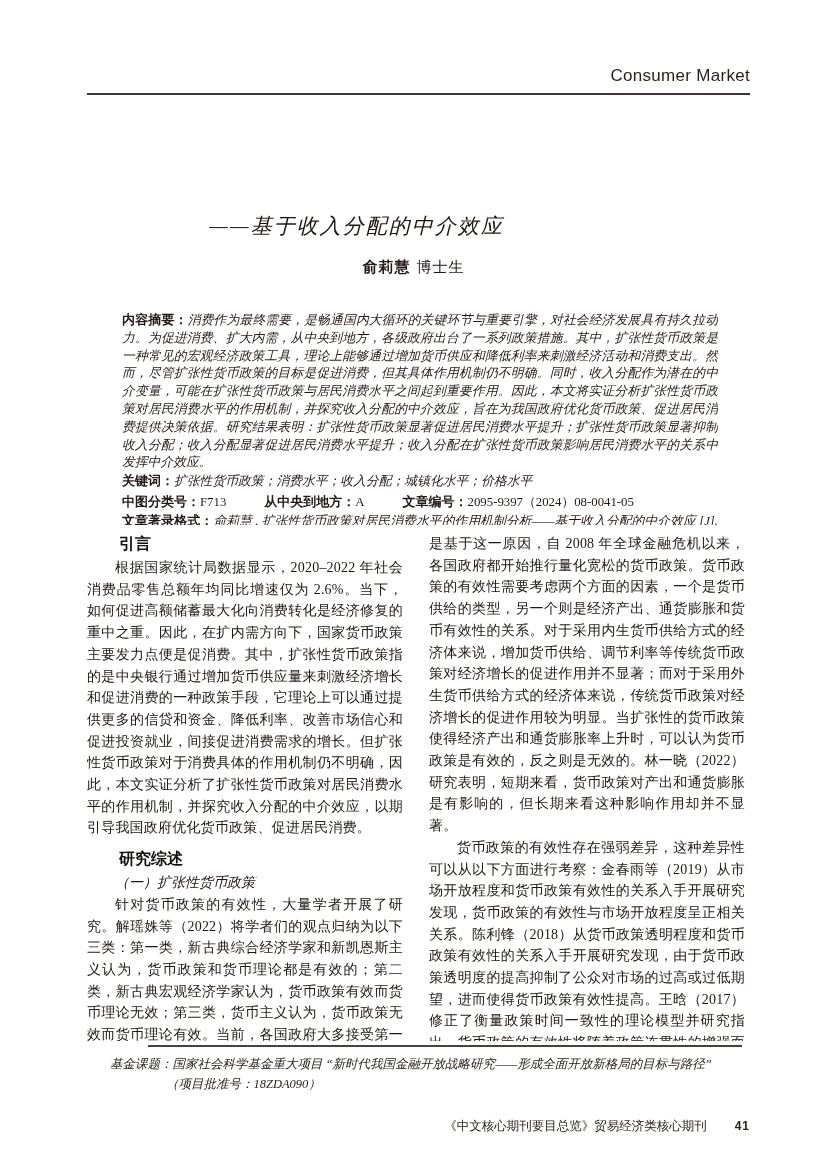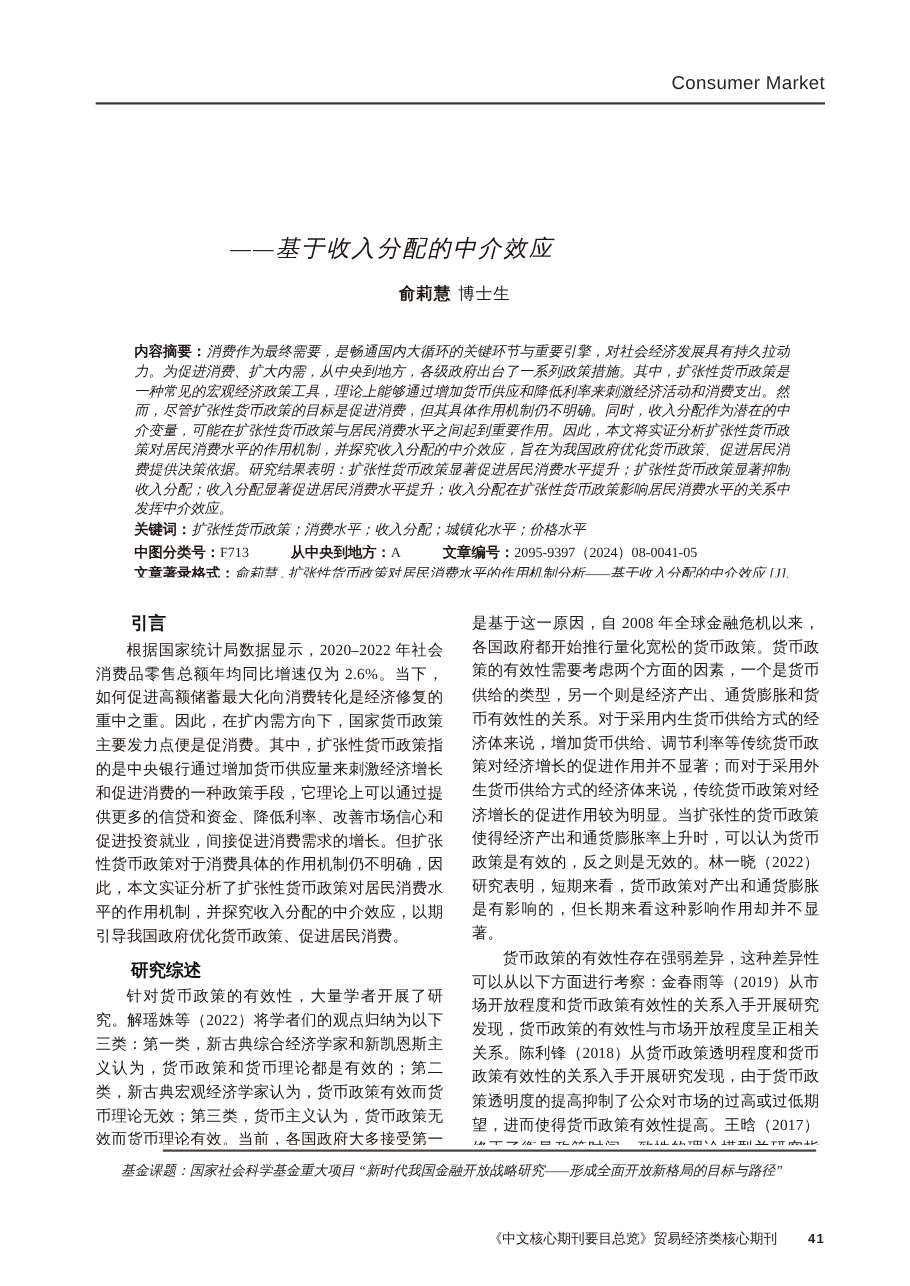--- a/index.html
+++ b/index.html
@@ -52,21 +52,21 @@
   .kaiti { font-style:italic; }
   .meta .ids { margin-top:2px; }
   .meta .ids .pair { margin-right:38px; white-space:nowrap; }
   .meta .ids .pair:last-child { margin-right:0; }
   .meta .val { font-style:normal; }
   
   .columns {
     position:absolute; top:533px; left:87px; width:658px; height:508px;
     display:flex; gap:26px; overflow:hidden;
   }
-  .col { flex:1 1 0; overflow:hidden;margin-top:24px; }
+  .col { flex:1 1 0; overflow:hidden; }
   .body-p {
     margin:0; font-size:14px; line-height:21.7px;
     text-align:justify; letter-spacing:0.2px; color:#1f1713;
   }
   .indent { text-indent:2em; }
   .sec-heading {
     margin:0 0 2px 0; padding-left:2em;
     font-family:"Liberation Sans","DejaVu Sans",sans-serif;
     font-weight:bold; font-size:16px; line-height:22px; color:#151010;
   }
@@ -120,30 +120,32 @@
       <span class="pair"><span class="label">中图分类号：</span><span class="val">F713</span></span><span class="pair"><span class="label">从中央到地方：</span><span class="val">A</span></span><span class="pair"><span class="label">文章编号：</span><span class="val">2095-9397（2024）08-0041-05</span></span>
     </p>
     <p><span class="label">文章著录格式：</span><span class="kaiti">俞莉慧 . 扩张性货币政策对居民消费水平的作用机制分析——基于收入分配的中介效应 [J]. 商业经济研究，2024（8）：41-45</span></p>
   </div>
 
   <div class="columns">
     <div class="col">
       <h2 class="sec-heading">引言</h2>
       <p class="body-p indent">根据国家统计局数据显示，2020–2022 年社会消费品零售总额年均同比增速仅为 2.6%。当下，如何促进高额储蓄最大化向消费转化是经济修复的重中之重。因此，在扩内需方向下，国家货币政策主要发力点便是促消费。其中，扩张性货币政策指的是中央银行通过增加货币供应量来刺激经济增长和促进消费的一种政策手段，它理论上可以通过提供更多的信贷和资金、降低利率、改善市场信心和促进投资就业，间接促进消费需求的增长。但扩张性货币政策对于消费具体的作用机制仍不明确，因此，本文实证分析了扩张性货币政策对居民消费水平的作用机制，并探究收入分配的中介效应，以期引导我国政府优化货币政策、促进居民消费。</p>
       <h2 class="sec-heading later">研究综述</h2>
+      <div class="sub-heading">（一）扩张性货币政策</div>
       <p class="body-p indent">针对货币政策的有效性，大量学者开展了研究。解瑶姝等（2022）将学者们的观点归纳为以下三类：第一类，新古典综合经济学家和新凯恩斯主义认为，货币政策和货币理论都是有效的；第二类，新古典宏观经济学家认为，货币政策有效而货币理论无效；第三类，货币主义认为，货币政策无效而货币理论有效。当前，各国政府大多接受第一类观点，即认为货币政策和货币理论都是有效的。正</p>
     </div>
     <div class="col">
       <p class="body-p">是基于这一原因，自 2008 年全球金融危机以来，各国政府都开始推行量化宽松的货币政策。货币政策的有效性需要考虑两个方面的因素，一个是货币供给的类型，另一个则是经济产出、通货膨胀和货币有效性的关系。对于采用内生货币供给方式的经济体来说，增加货币供给、调节利率等传统货币政策对经济增长的促进作用并不显著；而对于采用外生货币供给方式的经济体来说，传统货币政策对经济增长的促进作用较为明显。当扩张性的货币政策使得经济产出和通货膨胀率上升时，可以认为货币政策是有效的，反之则是无效的。林一晓（2022）研究表明，短期来看，货币政策对产出和通货膨胀是有影响的，但长期来看这种影响作用却并不显著。</p>
       <p class="body-p indent">货币政策的有效性存在强弱差异，这种差异性可以从以下方面进行考察：金春雨等（2019）从市场开放程度和货币政策有效性的关系入手开展研究发现，货币政策的有效性与市场开放程度呈正相关关系。陈利锋（2018）从货币政策透明程度和货币政策有效性的关系入手开展研究发现，由于货币政策透明度的提高抑制了公众对市场的过高或过低期望，进而使得货币政策有效性提高。王晗（2017）修正了衡量政策时间一致性的理论模型并研究指出，货币政策的有效性将随着政策连贯性的增强而提高。此外，考察经济均衡机制和货币政策有效性的关系可知，随着经济均衡机制逐渐向需求约束型转变，货币政策对实</p>
     </div>
   </div>
 
   <div class="footnote-rule"></div>
   <div class="footnote">
     <p>基金课题：国家社会科学基金重大项目 “新时代我国金融开放战略研究——形成全面开放新格局的目标与路径”</p>
+    <p class="fn-2">（项目批准号：18ZDA090）</p>
   </div>
 
   <div class="page-footer">
     <span>《中文核心期刊要目总览》贸易经济类核心期刊</span><span class="pagenum">41</span>
   </div>
 
 </div>
 
 </body></html>

